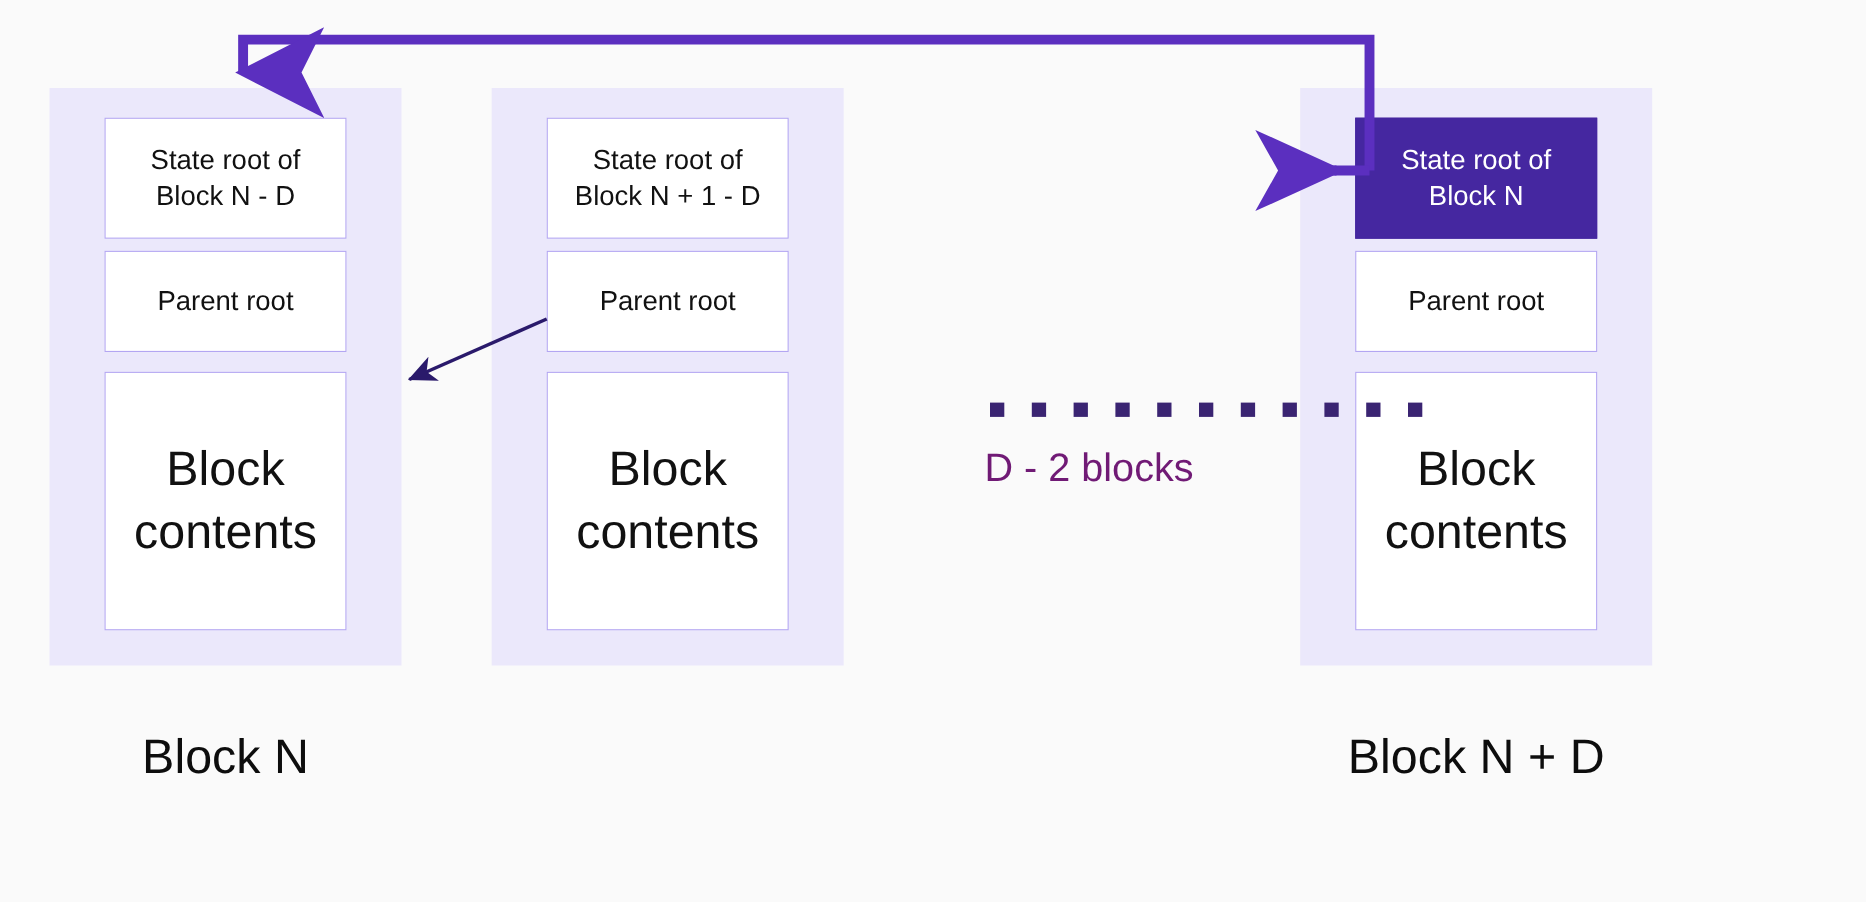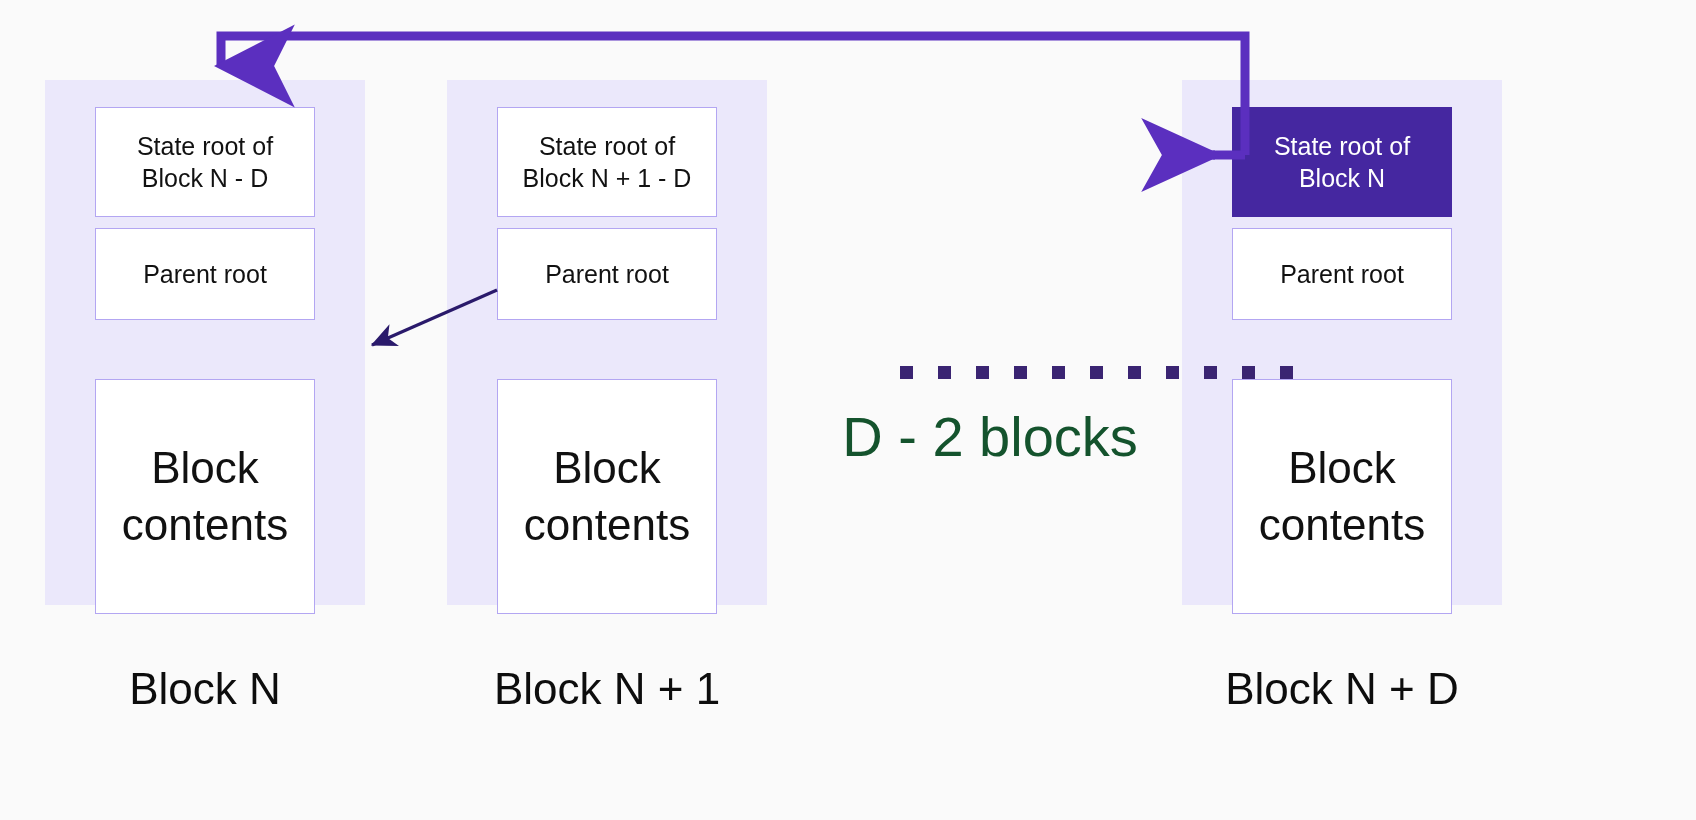--- a/index.html
+++ b/index.html
@@ -34,42 +34,42 @@
     border: 1.5px solid #b3a6f2;
     display: flex;
     align-items: center;
     justify-content: center;
     text-align: center;
     color: #111111;
     line-height: 1.28;
     white-space: pre-line;
   }
   .node-box.small  { font-size: 25px; }
-  .node-box.large  { font-size: 44px; margin-top: 41px; }
+  .node-box.large  { font-size: 44px; }
 
   .node-box.highlight {
     background: #4527a0;
     border: 1.5px solid #4527a0;
     color: #ffffff;
   }
 
   
   .col-label {
     position: absolute;
     font-size: 44px;
     color: #0d0d0d;
     text-align: center;
     white-space: nowrap;
   }
 
   
   .gap-caption {
     position: absolute;
-    font-size: 56px;
-    color: #14532d;
+    font-size: 36px;
+    color: #701a75;
     text-align: center;
     white-space: nowrap;
   }
 
   
   #dots {
     position: absolute;
     display: flex;
     align-items: center;
   }
@@ -130,21 +130,20 @@
       <span class="dot" style="background: rgb(58, 36, 114);"></span>
       <span class="dot" style="background: rgb(58, 36, 114);"></span>
       <span class="dot" style="background: rgb(58, 36, 114);"></span>
       <span class="dot" style="background: rgb(58, 36, 114);"></span>
       <span class="dot" style="background: rgb(58, 36, 114);"></span>
     </div>
 
   <div class="gap-caption" style="left:830px; top:404px; width:320px;">D - 2 blocks</div>
 
   <div class="col-label" style="left:45px; top:664px; width:320px;">Block N</div>
-  <div class="col-label" style="left:447px; top:664px; width:320px;">Block N + 1</div>
   <div class="col-label" style="left:1182px; top:664px; width:320px;">Block N + D</div>
 
   <svg id="arrows" viewBox="0 0 1696 820" xmlns="http://www.w3.org/2000/svg">
     <defs>
       <marker id="thick-head-down" markerWidth="10" markerHeight="9" refX="5" refY="8.2" orient="auto" markerUnits="strokeWidth">
         <path d="M0.4,0 L5,9 L9.6,0 L5,2.3 Z" fill="#5b2fbf"></path>
       </marker>
       <marker id="thick-head-right" markerWidth="10" markerHeight="9" refX="8.2" refY="4.5" orient="auto" markerUnits="strokeWidth">
         <path d="M0,0.4 L9,4.5 L0,8.6 L2.3,4.5 Z" fill="#5b2fbf"></path>
       </marker>

